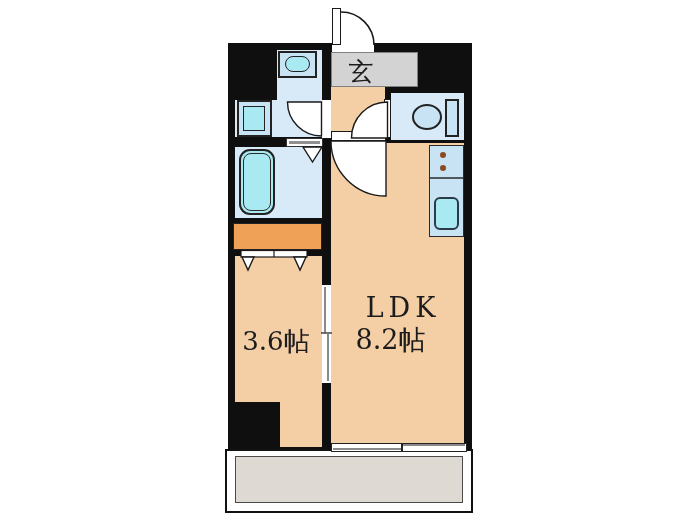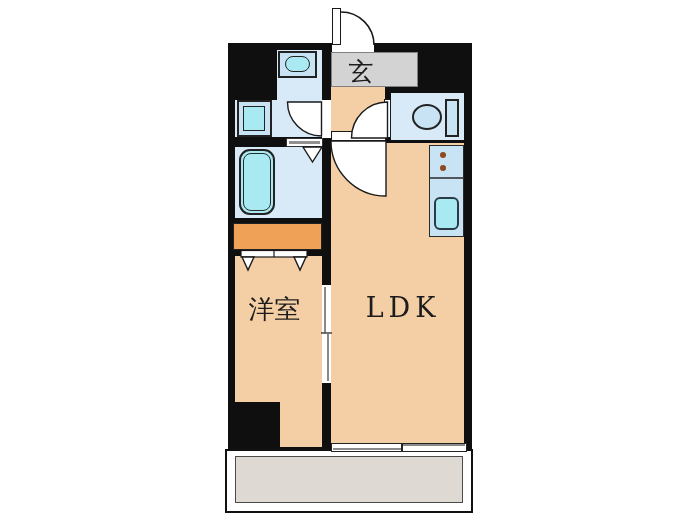--- a/index.html
+++ b/index.html
@@ -122,16 +122,17 @@
     <path d="M242,257 L254,257 L248,270 Z" fill="#ffffff" stroke="#1a1a1a" stroke-width="1.4"></path>
     <path d="M294,257 L306,257 L300,270 Z" fill="#ffffff" stroke="#1a1a1a" stroke-width="1.4"></path>
     <circle cx="443" cy="155" r="3" fill="#8d4a1f"></circle>
     <circle cx="443" cy="168" r="3" fill="#8d4a1f"></circle>
     <line x1="429" y1="178" x2="464" y2="178" stroke="#2a2a2a" stroke-width="1.5"></line>
     <line x1="321" y1="333" x2="332" y2="333" stroke="#444" stroke-width="1.5"></line>
     <line x1="402" y1="443.5" x2="402" y2="451.5" stroke="#222" stroke-width="2"></line>
   </svg>
 
   <div class="abs lbl" id="genkan-label">玄</div>
-  <div class="abs lbl" id="western-room-name">洋室</div>
+  <div class="abs lbl" id="western-room-size">3.6帖</div>
   <div class="abs lbl" id="ldk-name">LDK</div>
+  <div class="abs lbl" id="ldk-size">8.2帖</div>
 
 </div>
 
 </body></html>

